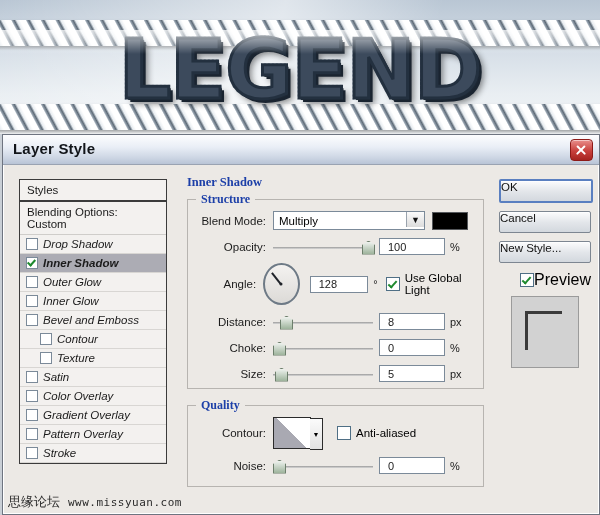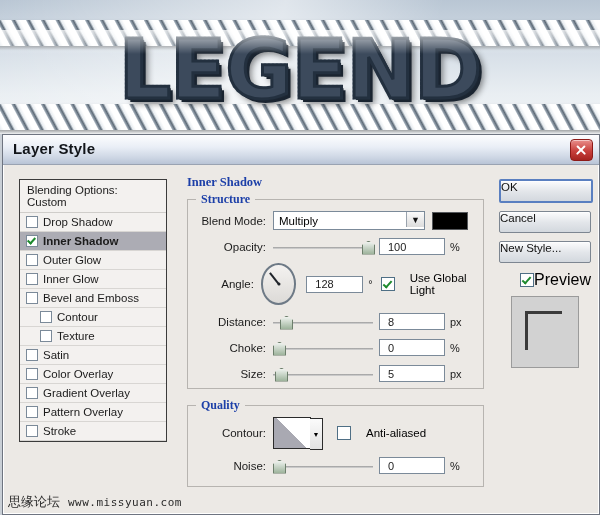--- a/index.html
+++ b/index.html
@@ -59,21 +59,21 @@
   .closebtn::before{transform:rotate(45deg);}
   .closebtn::after{transform:rotate(-45deg);}
 
   .body{position:relative;height:350px;}
 
   
   .styleslist{position:absolute;left:16px;top:14px;width:146px;
     background:#f0eeec;border:1px solid #3b3b3b;font-size:11.5px;color:#1b1b1b;}
   .styleslist .hd{padding:4px 7px;border-bottom:2px solid #3b3b3b;background:#f3f1ef;}
   .styleslist .sub{padding:4px 7px;border-bottom:1px solid #cfcdca;background:#f3f1ef;}
-  .row{display:flex;align-items:flex-end;gap:5px;padding:3px 6px;border-bottom:1px solid #d8d6d3;background:#f3f1ef;cursor:pointer;}
+  .row{display:flex;align-items:flex-end;gap:5px;padding:3px 6px;border-bottom:1px solid #d8d6d3;background:#f3f1ef;cursor:pointer;font-style:italic;}
   .row.indent{padding-left:20px;}
   .row.sel{background:#acacb4;font-weight:bold;}
   .cb{width:10px;height:10px;border:1px solid #7b8a99;background:#fff;flex:none;position:relative;}
   .cb.on::after{content:"";position:absolute;left:2px;top:0px;width:3px;height:6px;
     border:solid #1e8a2e;border-width:0 2px 2px 0;transform:rotate(42deg);}
 
   .watermark{position:absolute;left:5px;bottom:4px;display:flex;align-items:baseline;gap:8px;color:#2b2b2b;}
   .wm-cn{font-size:13px;font-family:"DejaVu Sans",sans-serif;}
   .wm-url{font-size:11px;font-family:"DejaVu Sans Mono",monospace;letter-spacing:.5px;}
 
@@ -106,21 +106,21 @@
     border:1px solid #6d7f6c;
     clip-path:polygon(50% 0%,100% 32%,100% 100%,0% 100%,0% 32%);}
 
   .dial{width:38px;height:38px;border-radius:50%;border:2px solid #6e7a86;
     background:linear-gradient(180deg,#f4f2f0,#dcdad7);position:relative;cursor:pointer;}
   .dial .needle{position:absolute;left:50%;top:50%;width:15px;height:1.6px;background:#20242a;
     transform-origin:0 50%;transform:rotate(-128deg);}
   .dial .dot{position:absolute;left:50%;top:50%;width:3px;height:3px;border-radius:50%;background:#20242a;
     transform:translate(-1.5px,-1.5px);}
 
-  .chk{display:flex;align-items:center;gap:15px;font-size:11.5px;cursor:pointer;}
+  .chk{display:flex;align-items:center;gap:5px;font-size:11.5px;cursor:pointer;}
   .chkbox{width:12px;height:12px;border:1px solid #4f6f85;background:#fff;position:relative;flex:none;}
   .chkbox.on::after{content:"";position:absolute;left:3px;top:1px;width:3px;height:7px;
     border:solid #1e8a2e;border-width:0 2px 2px 0;transform:rotate(42deg);}
 
   .contour{width:36px;height:30px;border:1px solid #2b2b2b;background:#fff;position:relative;cursor:pointer;}
   .contour .tri{position:absolute;inset:0;background:linear-gradient(45deg,#a9a9b2 50%,#ffffff 50%);}
   .contour .arrowbox{position:absolute;right:-13px;top:0;width:12px;height:30px;border:1px solid #2b2b2b;
     border-left:0;background:linear-gradient(180deg,#fbfbfb,#e2e2e2);display:flex;align-items:center;justify-content:center;font-size:7px;}
 
   
@@ -153,20 +153,21 @@
   <div class="dialog">
 
     <div class="titlebar">
       <div class="title">Layer Style</div>
       <div class="closebtn"></div>
     </div>
 
     <div class="body">
 
       <div class="styleslist">
+        <div class="hd">Styles</div>
         <div class="sub">Blending Options: Custom</div>
 
         <div class="row">
           <span class="cb"></span>
           <span>Drop Shadow</span>
         </div>
         <div class="row sel">
           <span class="cb on"></span>
           <span>Inner Shadow</span>
         </div>

